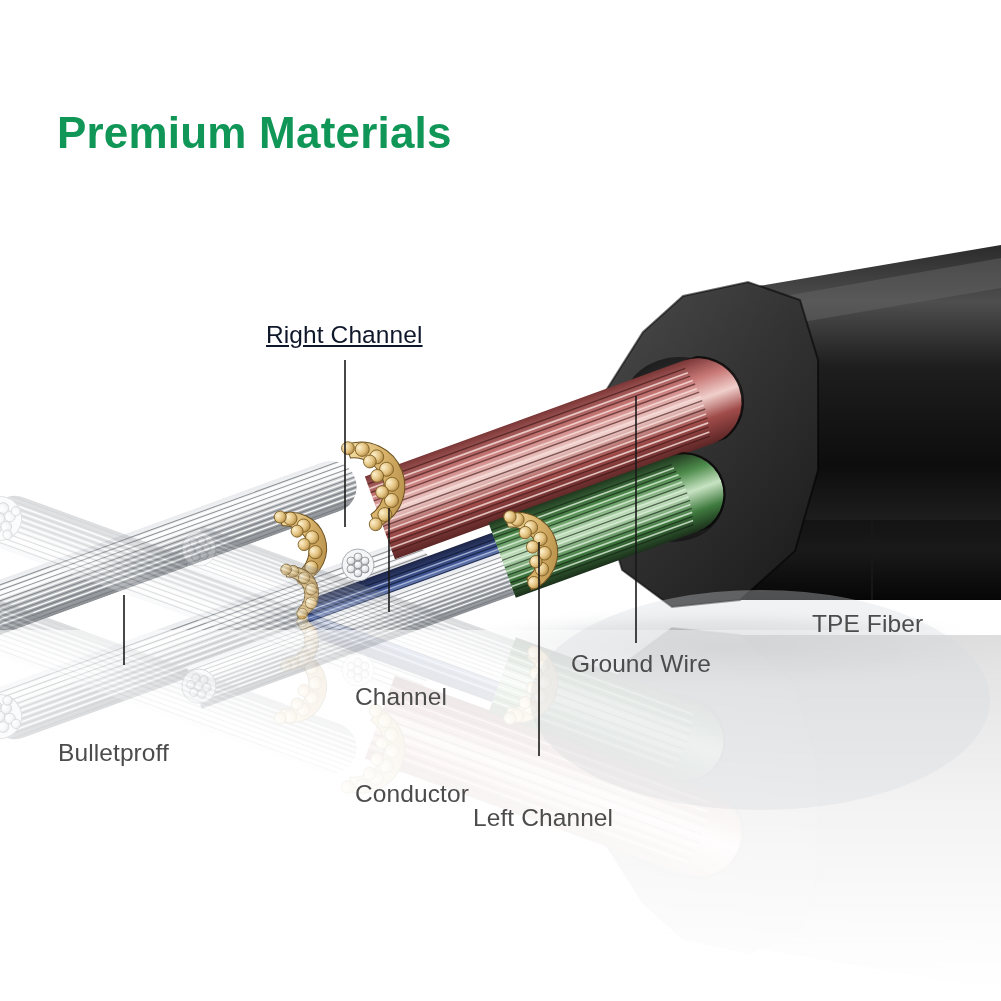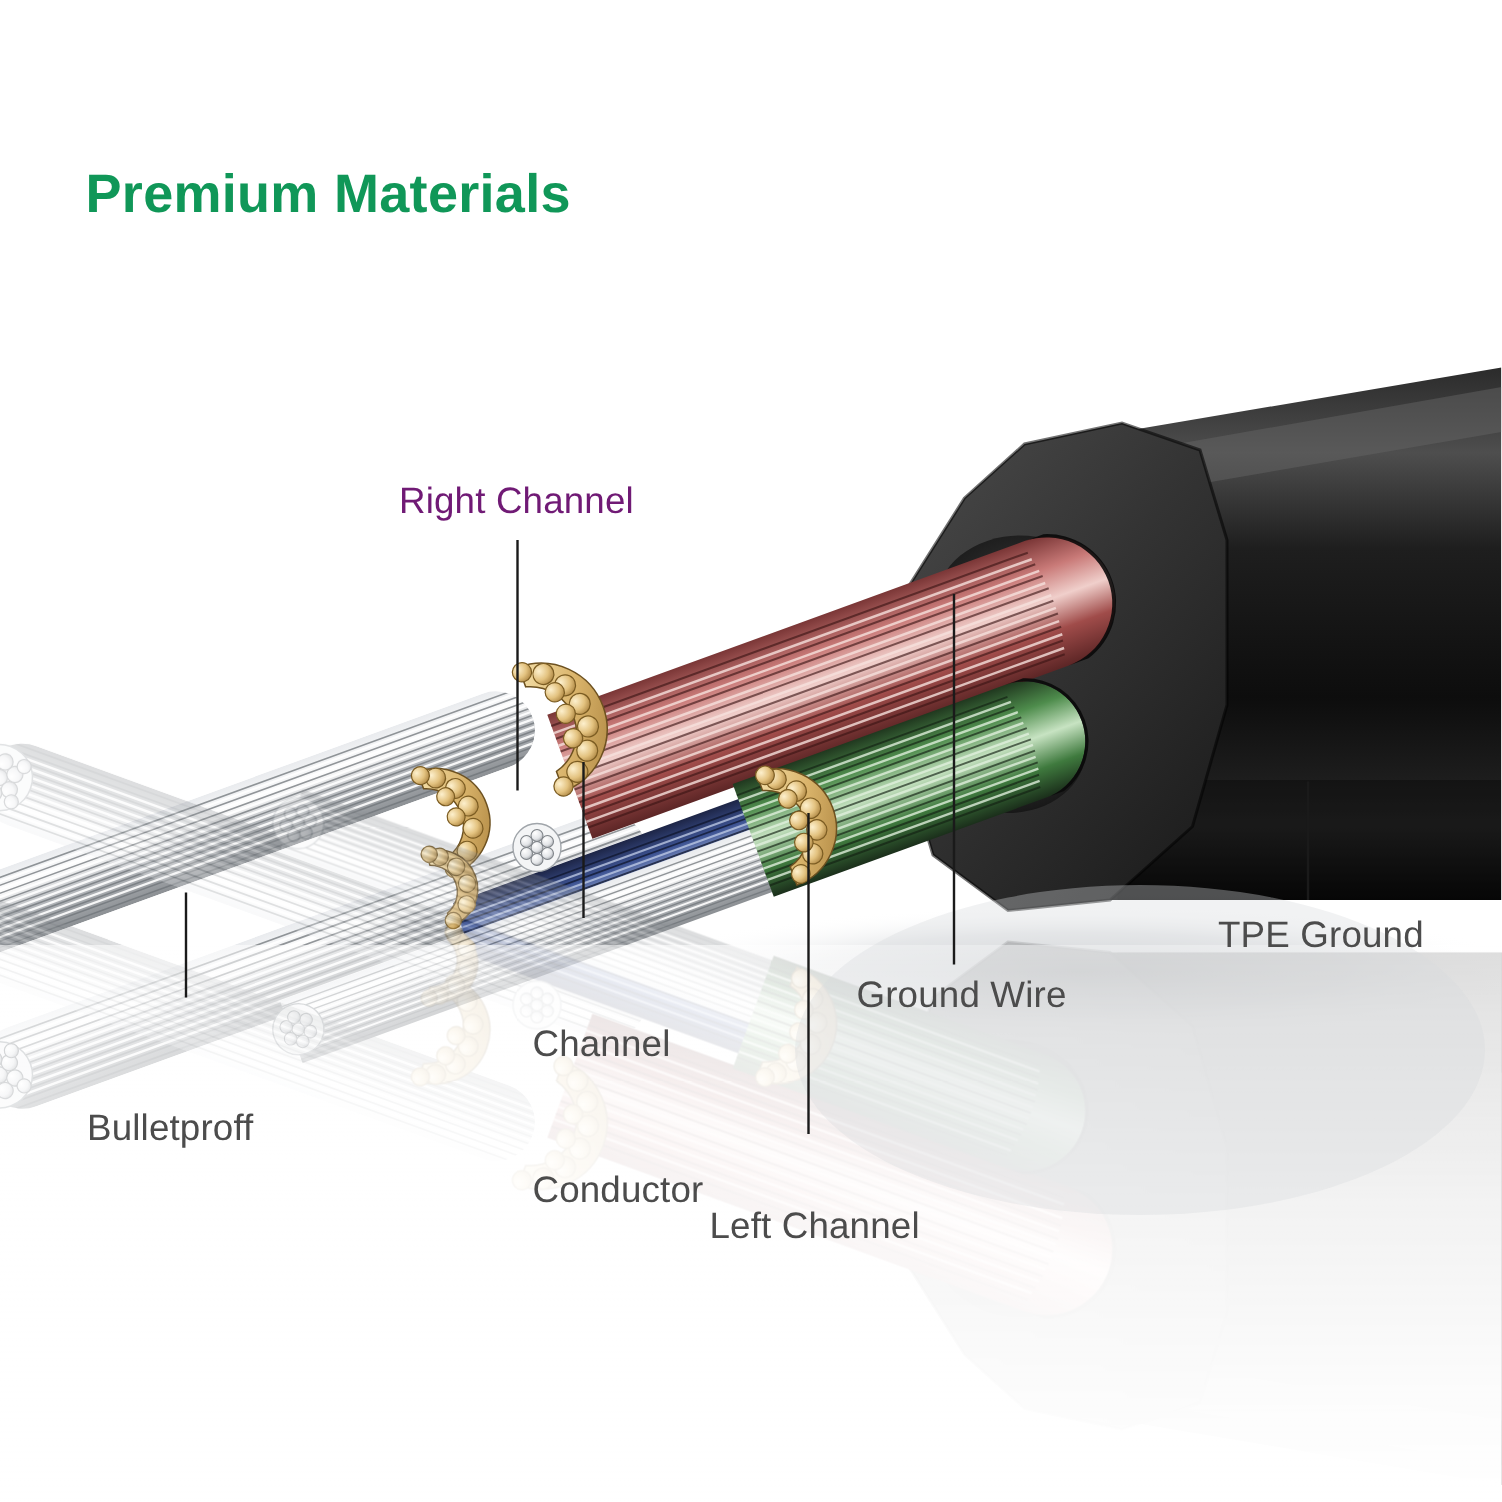--- a/index.html
+++ b/index.html
@@ -12,21 +12,21 @@
     width: 1001px;
     height: 1001px;
     background: #ffffff;
     overflow: hidden;
     font-family: "Liberation Sans", sans-serif;
   }
   #heading {
     position: absolute;
     left: 57px;
     top: 108px;
-    font-size: 36px;
+    font-size: 44px;
     font-weight: bold;
     letter-spacing: 0.2px;
     color: #109758;
     white-space: nowrap;
   }
   .callout {
     position: absolute;
     font-size: 24.5px;
     color: #4c4c4c;
     line-height: 1.32;
@@ -406,23 +406,23 @@
       <line x1="389" y1="508" x2="389" y2="612" stroke="#1a1a1a"></line>
       <line x1="539" y1="542" x2="539" y2="756" stroke="#1a1a1a"></line>
       <line x1="636" y1="396" x2="636" y2="643" stroke="#1a1a1a"></line>
       <line x1="872" y1="521" x2="872" y2="600" stroke="#1a1a1a"></line>
       <line x1="124" y1="595" x2="124" y2="665" stroke="#1a1a1a"></line>
     </g>
   </svg>
 
   <div id="heading" style="color: rgb(16, 151, 88);">Premium Materials</div>
 
-  <div class="callout" id="label-right-channel" style="color: #701a75;">Right Channel</div>
-
-  <div class="callout" id="label-tpe-jacket" style="color: rgb(76, 76, 76);">TPE Ground</div>
+  <div class="callout" id="label-right-channel" style="color: #0f172a; text-decoration: underline;">Right Channel</div>
+
+  <div class="callout" id="label-tpe-jacket" style="color: rgb(76, 76, 76);">TPE Fiber</div>
 
   <div class="callout" id="label-copper" style="color: rgb(76, 76, 76);">
     <div>Channel</div>
     <div>Conductor</div>
   </div>
 
   <div class="callout" id="label-ground" style="color: rgb(76, 76, 76);">Ground Wire</div>
 
   <div class="callout" id="label-kevlar" style="color: rgb(76, 76, 76);">
     <div>Bulletproff</div>

